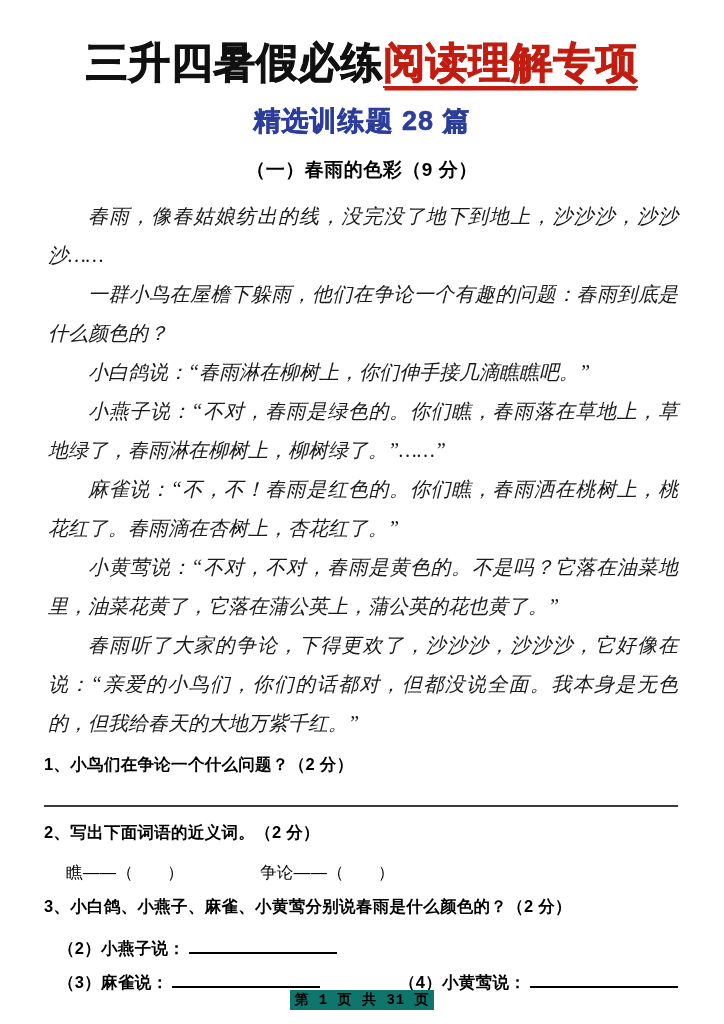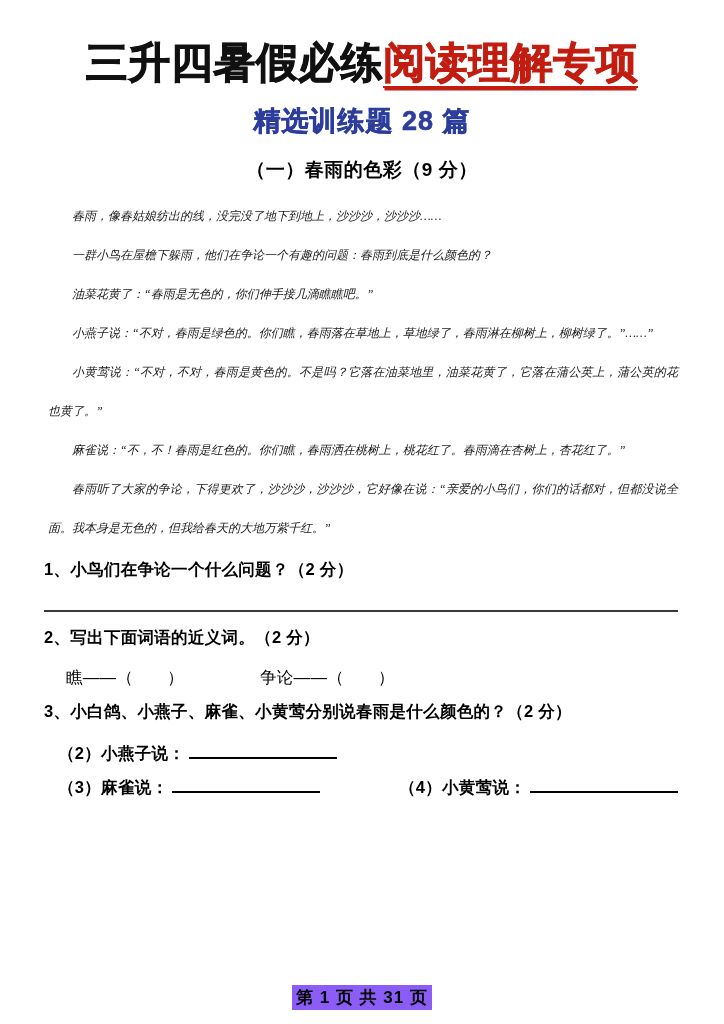--- a/index.html
+++ b/index.html
@@ -73,21 +73,21 @@
     font-size: 19px;
     color: #000;
     letter-spacing: 0.5px;
   }
 
   
   .passage {
     margin: 14px 46px 0 48px;
     font-family: "Liberation Serif", "DejaVu Serif", serif;
     font-style: italic;
-    font-size: 12px;
+    font-size: 20px;
     line-height: 39px;
     text-align: justify;
     text-justify: inter-ideograph;
     color: #1a1a1a;
   }
   .passage p {
     margin: 0;
     text-indent: 2em;
   }
 
@@ -153,25 +153,25 @@
   
   .footer {
     position: absolute;
     left: 0;
     right: 0;
     bottom: 14px;
     text-align: center;
   }
   .page-number {
     display: inline-block;
-    background: #8b5cf6;
+    background: #0f766e;
     color: #000;
-    font-family: Liberation Sans, sans-serif;
-    font-weight: bold;
-    font-size: 17px;
+    font-family: Liberation Mono, monospace;
+    font-weight: bold;
+    font-size: 14px;
     letter-spacing: 1px;
     padding: 1px 4px;
   }
 </style>
 </head>
 <body>
 
 <div class="page">
 
   <div class="masthead">
@@ -179,24 +179,24 @@
       <span class="title-black">三升四暑假必练</span><span class="title-red">阅读理解专项</span>
     </div>
     <div class="sub-title">精选训练题 28 篇</div>
   </div>
 
   <div class="section-title">（一）春雨的色彩（9 分）</div>
 
   <div class="passage">
     <p>春雨，像春姑娘纺出的线，没完没了地下到地上，沙沙沙，沙沙沙……</p>
     <p>一群小鸟在屋檐下躲雨，他们在争论一个有趣的问题：春雨到底是什么颜色的？</p>
-    <p>油菜花黄了：“春雨是无色的，你们伸手接几滴瞧瞧吧。”</p>
+    <p>小白鸽说：“春雨淋在柳树上，你们伸手接几滴瞧瞧吧。”</p>
     <p>小燕子说：“不对，春雨是绿色的。你们瞧，春雨落在草地上，草地绿了，春雨淋在柳树上，柳树绿了。”……”</p>
+    <p>麻雀说：“不，不！春雨是红色的。你们瞧，春雨洒在桃树上，桃花红了。春雨滴在杏树上，杏花红了。”</p>
     <p>小黄莺说：“不对，不对，春雨是黄色的。不是吗？它落在油菜地里，油菜花黄了，它落在蒲公英上，蒲公英的花也黄了。”</p>
-    <p>麻雀说：“不，不！春雨是红色的。你们瞧，春雨洒在桃树上，桃花红了。春雨滴在杏树上，杏花红了。”</p>
     <p>春雨听了大家的争论，下得更欢了，沙沙沙，沙沙沙，它好像在说：“亲爱的小鸟们，你们的话都对，但都没说全面。我本身是无色的，但我给春天的大地万紫千红。”</p>
   </div>
 
   <div class="questions">
 
     <div class="q-text">1、小鸟们在争论一个什么问题？（2 分）</div>
     <hr class="answer-rule">
 
     <div class="q-text">2、写出下面词语的近义词。（2 分）</div>
     <div class="synonym-row">

